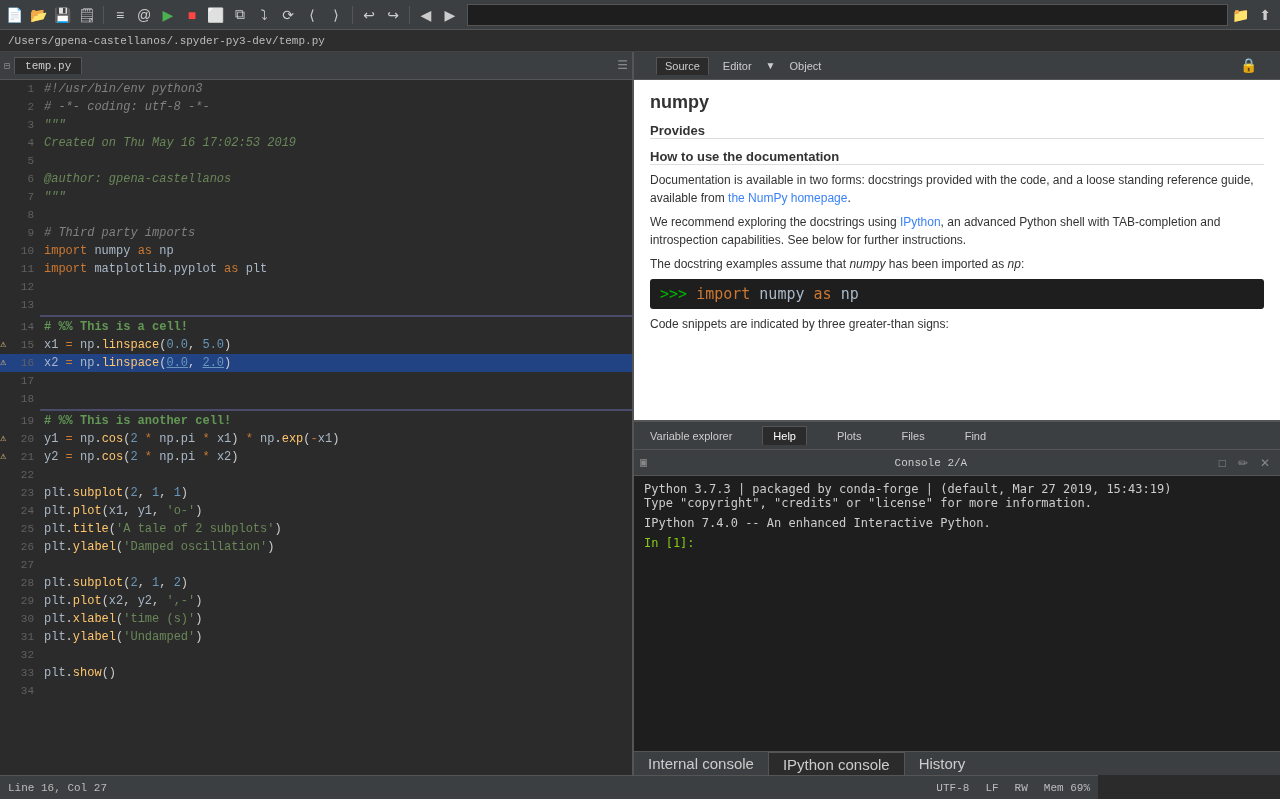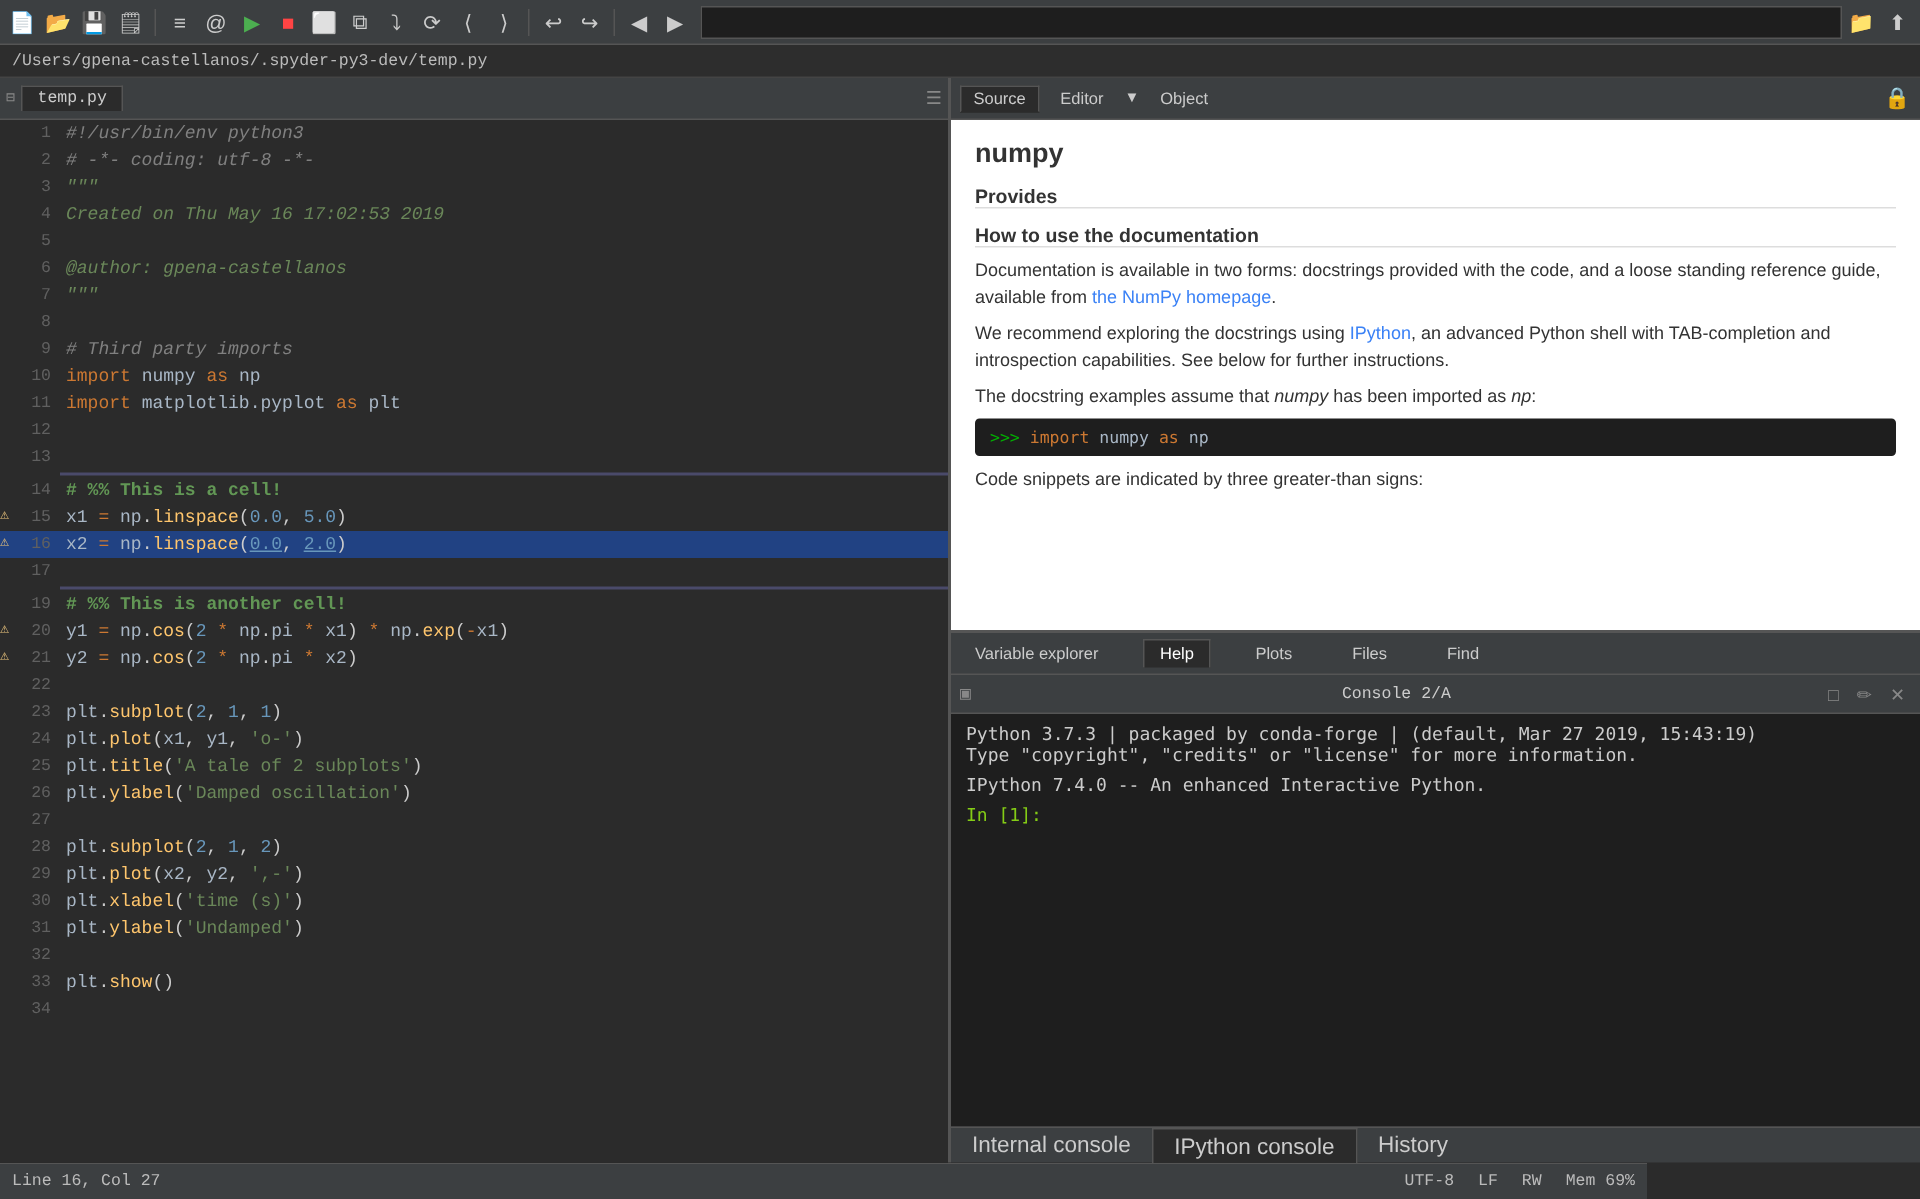--- a/index.html
+++ b/index.html
@@ -163,21 +163,21 @@
       flex-direction: column;
       border-bottom: 2px solid #555;
     }
 
     
     #help-toolbar {
       height: 28px;
       background: #3c3f41;
       display: flex;
       align-items: center;
-      padding: 0 6px;
+      padding: 0 22px;
       gap: 6px;
       border-bottom: 1px solid #555;
     }
     .help-tab {
       padding: 2px 8px;
       font-size: 11px;
       color: #ccc;
       cursor: pointer;
       border: none;
       background: none;
@@ -206,21 +206,21 @@
     #help-content h2 { font-size: 13px; color: #333; margin: 10px 0 6px 0; border-bottom: 1px solid #ddd; padding-bottom: 0; }
     #help-content li { margin-bottom: 3px; }
     #help-content a { color: #3b82f6; text-decoration: none; }
     #help-content p { margin-bottom: 6px; line-height: 1.5; }
     .code-block {
       background: #1e1e1e;
       color: #f0f0f0;
       padding: 6px 10px;
       border-radius: 3px;
       font-family: monospace;
-      font-size: 11px;
+      font-size: 15px;
       margin: 6px 0;
     }
     .code-block .prompt { color: #00b300; }
 
     
     #var-tabs {
       height: 28px;
       background: #3c3f41;
       display: flex;
       align-items: center;
@@ -475,20 +475,25 @@
         <div class="line-code"><span class="var">x2</span> <span class="op">=</span> <span class="var">np</span>.<span class="func">linspace</span>(<span style="text-decoration:underline;color:#6897bb;">0.0</span>, <span style="text-decoration:underline;color:#6897bb;text-align:right;">2.0</span>)</div>
         <div class="line-marker" style="background:#e07000;width:4px;"></div>
       </div>
 
       <div class="code-line">
         <div class="line-gutter">17</div>
         <div class="line-code"> </div>
         <div class="line-marker"></div>
       </div>
 
+      <div class="code-line">
+        <div class="line-gutter">18</div>
+        <div class="line-code"> </div>
+        <div class="line-marker"></div>
+      </div>
 
       <div class="cell-sep-line"></div>
 
       <div class="code-line">
         <div class="line-gutter">19</div>
         <div class="line-code"><span class="cell-comment"># %% This is another cell!</span></div>
         <div class="line-marker"></div>
       </div>
 
       <div class="code-line">

